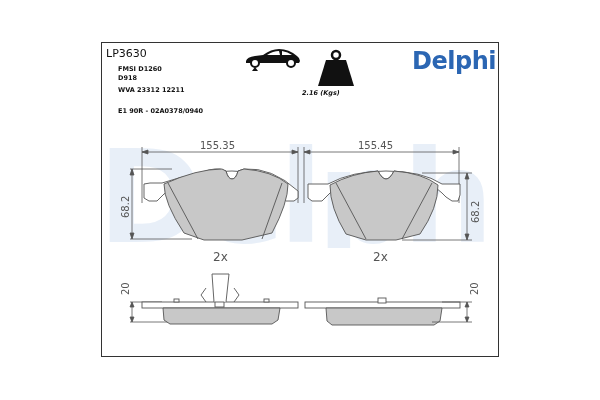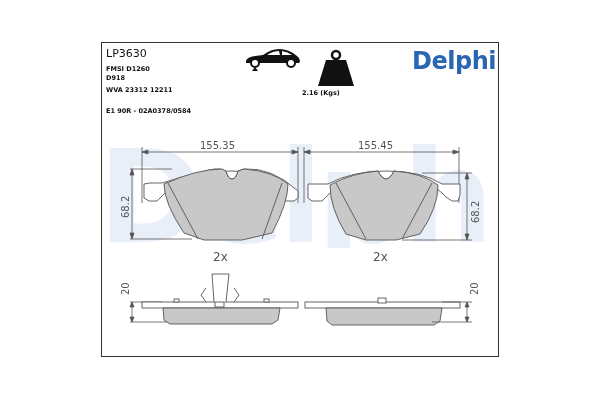--- a/index.html
+++ b/index.html
@@ -1,40 +1,40 @@
 <!DOCTYPE html>
 <html><head>
 <meta charset="utf-8">
 <style>
   html, body { margin:0; padding:0; background:#ffffff; }
   body { width:600px; height:400px; position:relative; overflow:hidden; font-family:"DejaVu Sans", sans-serif; }
   .sheet { position:absolute; left:101px; top:42px; width:396px; height:313px; border:1.5px solid #333; background:#fff; box-sizing:content-box; }
   .watermark { position:absolute; left:0; top:95px; width:396px; height:110px; }
   .title { position:absolute; left:4px; top:4px; font-weight:normal; font-size:11px; color:#111; }
-  .spec { position:absolute; left:4px; font-weight:bold; font-size:6.5px; color:#111; }
-  .weight-label { position:absolute; left:200px; top:46px; font-weight:bold; font-size:6.5px; color:#111; }
+  .spec { position:absolute; left:16px; font-weight:bold; font-size:6.5px; color:#111; }
+  .weight-label { position:absolute; left:200px; top:46px; font-weight:bold; font-size:6.5px; color:#111;font-style:italic; }
   .logo { position:absolute; right:2px; top:4px; font-family:"DejaVu Sans", sans-serif; font-weight:bold; font-size:24px; letter-spacing:-0.5px; }
   .drawing { position:absolute; left:0; top:0; }
   .dimtext { font-family:"DejaVu Sans", sans-serif; font-size:10px; fill:#555; }
   .qty { font-family:"DejaVu Sans", sans-serif; font-size:12px; fill:#555; }
 </style>
 </head>
 <body>
 
 <div class="sheet">
 
   <svg class="watermark" viewBox="0 0 396 110">
     <text x="-4" y="104" font-family="DejaVu Sans, sans-serif" font-weight="bold" font-size="128" fill="#e8eff8" letter-spacing="-6">Delphi</text>
   </svg>
 
   <div class="title">LP3630</div>
   <div class="spec" style="top:22px">FMSI D1260</div>
   <div class="spec" style="top:31px">D918</div>
   <div class="spec" style="top:43px">WVA 23312 12211</div>
-  <div class="spec" style="top:64px">E1 90R - 02A0378/0584</div>
+  <div class="spec" style="top:64px">E1 90R - 02A0378/0940</div>
 
   <svg style="position:absolute;left:141px;top:4px" width="58" height="24" viewBox="0 0 58 24">
     <path d="M3 14 Q4 10 12 9 L20 8 Q28 2 36 2 Q46 2 54 9 Q57 11 57 14 L56 16 L3 16 Z" fill="#111"></path>
     <path d="M24 8 Q30 4 36 4 L37 8 Z" fill="#fff"></path>
     <path d="M39 4 Q45 5 49 8 L39 8 Z" fill="#fff"></path>
     <circle cx="12" cy="16" r="4" fill="#fff" stroke="#111" stroke-width="2"></circle>
     <circle cx="48" cy="16" r="4" fill="#fff" stroke="#111" stroke-width="2"></circle>
     <path d="M9 24 L12 20 L15 24 Z" fill="#111"></path>
   </svg>
 

